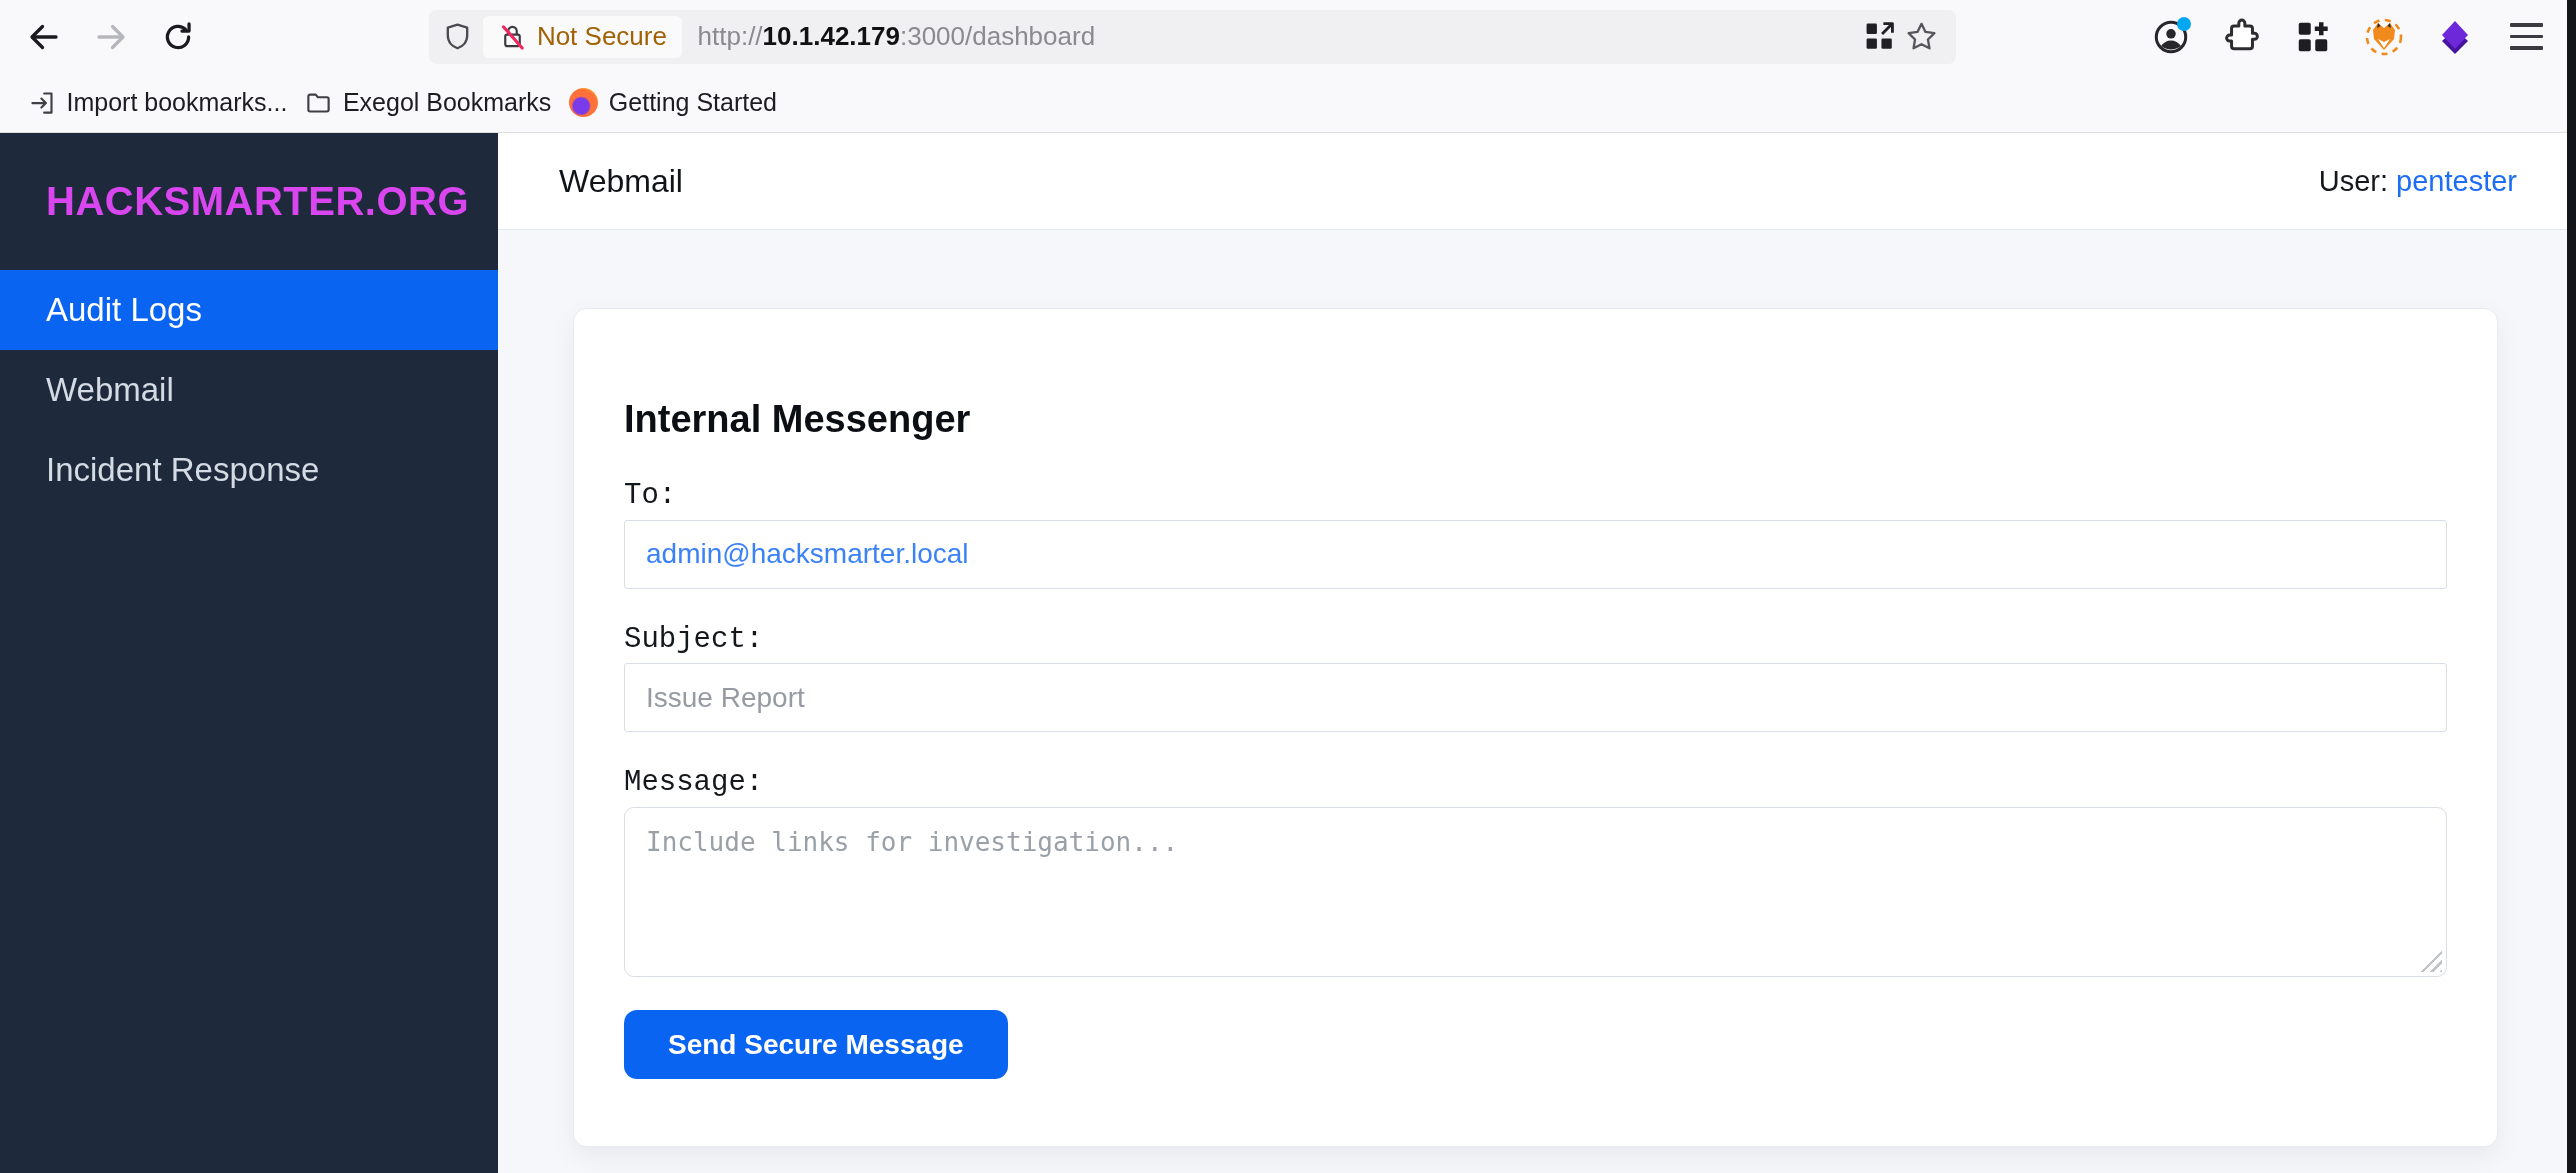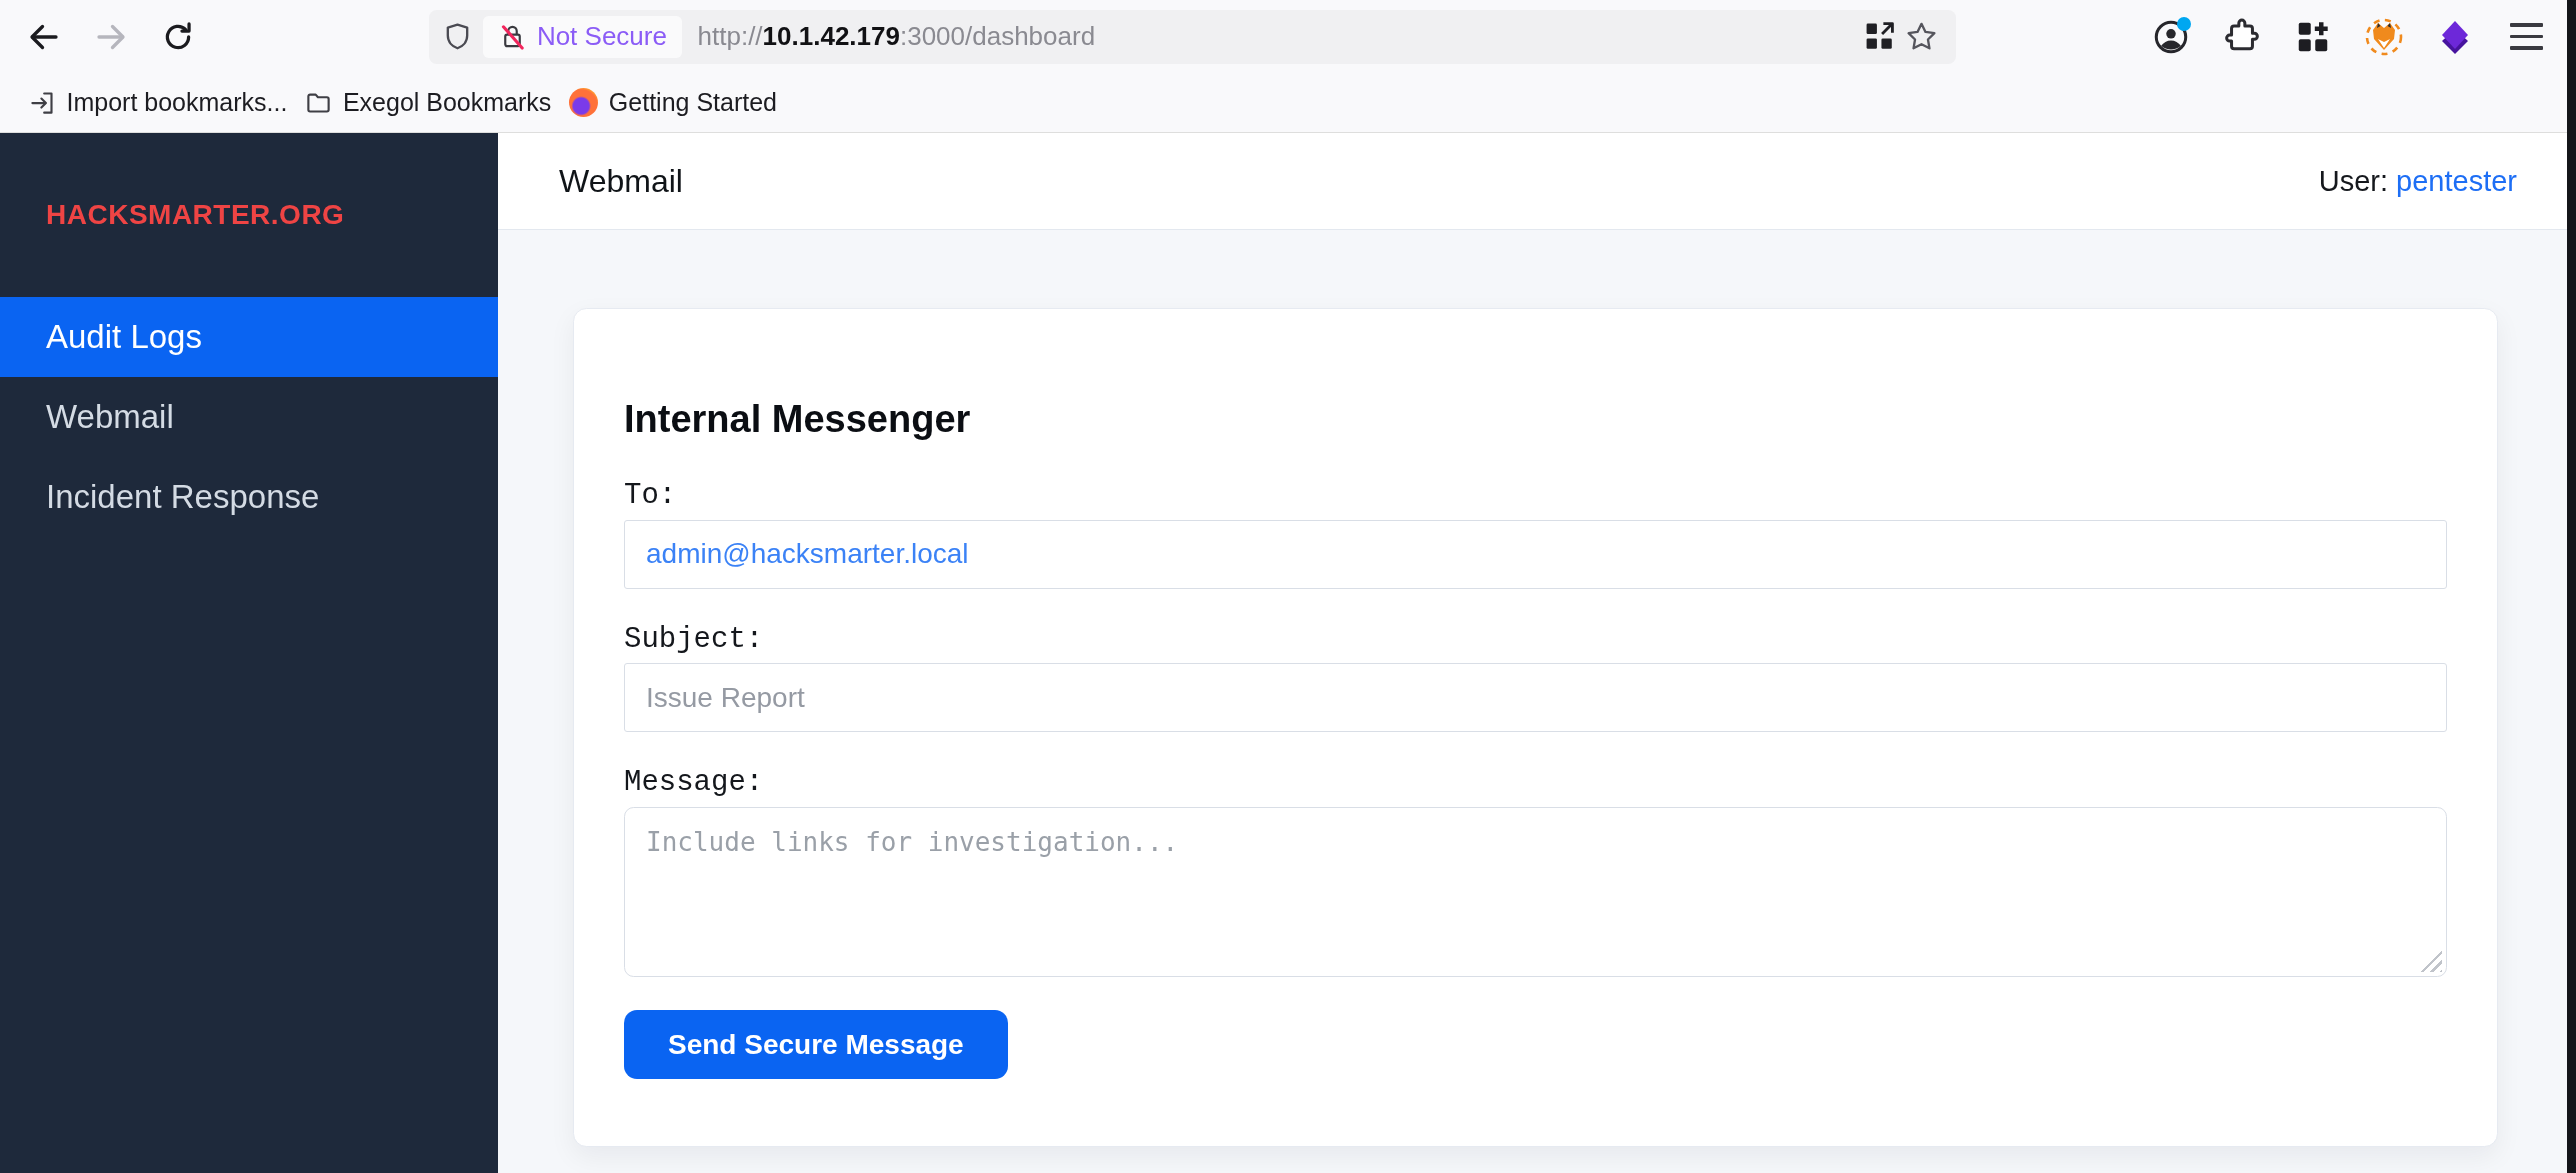--- a/index.html
+++ b/index.html
@@ -4,42 +4,42 @@
 <style>
   * { box-sizing: border-box; margin: 0; padding: 0; }
   html,body { width:2576px; height:1173px; overflow:hidden; }
   body { font-family:"Liberation Sans", sans-serif; background:#f5f7fa; position:relative; }
 
   
   .chrome { height:73px; background:#f9f9fb; display:flex; align-items:center; padding-left:23px; }
   .nav-btn { width:42px; height:42px; display:flex; align-items:center; justify-content:center; margin-right:25px; border-radius:5.7px; }
   .urlbar { margin-left:205px; width:1527px; height:54px; background:#f0f0f2; border-radius:7.7px; display:flex; align-items:center; padding:0 13.4px 0 13.4px; }
   .identity-chip { margin-left:9.6px; height:42px; display:flex; align-items:center; gap:9.6px; background:#fafafb; border-radius:5.7px; padding:0 15.3px; }
-  .sec-label { font-size:26px; color:#8b5cf6; white-space:nowrap;text-align:right; }
+  .sec-label { font-size:26px; color:#a16207; white-space:nowrap;text-align:right; }
   .url-text { margin-left:15.3px; font-size:26px; color:#8a8a91; white-space:nowrap; }
   .url-text .host { color:#111114; font-weight:700; }
   .urlbar-spacer { flex:1; }
   .urlbar-icon { width:42px; height:42px; display:flex; align-items:center; justify-content:center; }
   .chrome-right { margin-left:auto; margin-right:29px; display:flex; align-items:center; gap:29px; }
   .chrome-icon { width:42px; height:42px; display:flex; align-items:center; justify-content:center; position:relative; }
   .badge-dot { position:absolute; top:1px; right:1px; width:14.4px; height:14.4px; border-radius:50%; background:#00a7f1; }
   .burger { display:flex; flex-direction:column; gap:7.7px; }
   .burger span { width:33px; height:3.8px; background:#3a3a40; border-radius:1px; }
 
   
   .bookmarks { height:60px; background:#f9f9fb; border-bottom:1px solid #dededd; display:flex; align-items:center; padding-left:29px; gap:18px; }
   .bm-item { display:flex; align-items:center; gap:10.5px; font-size:25px; color:#1c1c21; }
   .ff-globe { width:29px; height:29px; border-radius:50%;
       background:radial-gradient(circle at 42% 62%, #7a3bea 0 32%, #ff7139 40% 66%, #ff9a2e 74%, #ff3b81 88%, #ffd43b 100%); }
 
   
   .app { display:flex; height:1040px; }
   .sidebar { width:498px; background:#1e293b; flex:0 0 498px; }
-  .logo { height:164px; display:flex; align-items:center; padding-left:46px;
-          color:#ef4444; font-size:28px; font-weight:700; letter-spacing:0.5px; }
+  .logo { height:137px; display:flex; align-items:center; padding-left:46px;
+          color:#d946ef; font-size:40px; font-weight:700; letter-spacing:0.5px; }
   .nav-item { height:80px; display:flex; align-items:center; padding-left:46px; font-size:33px; color:#d4dbe4; cursor:pointer; }
   .nav-item.active { background:#0a64f2; color:#ffffff; }
 
   .main { flex:1; display:flex; flex-direction:column; background:#f5f7fa; }
   .page-header { height:97px; background:#ffffff; border-bottom:1px solid #e3e8ef;
                  display:flex; align-items:center; justify-content:space-between; padding:0 59px 0 61px; }
   .page-title { font-size:32px; color:#101418; }
   .user-box { font-size:29px; color:#15181d; }
   .user-box a { color:#1d6ef5; text-decoration:none;text-align:center; }
 

